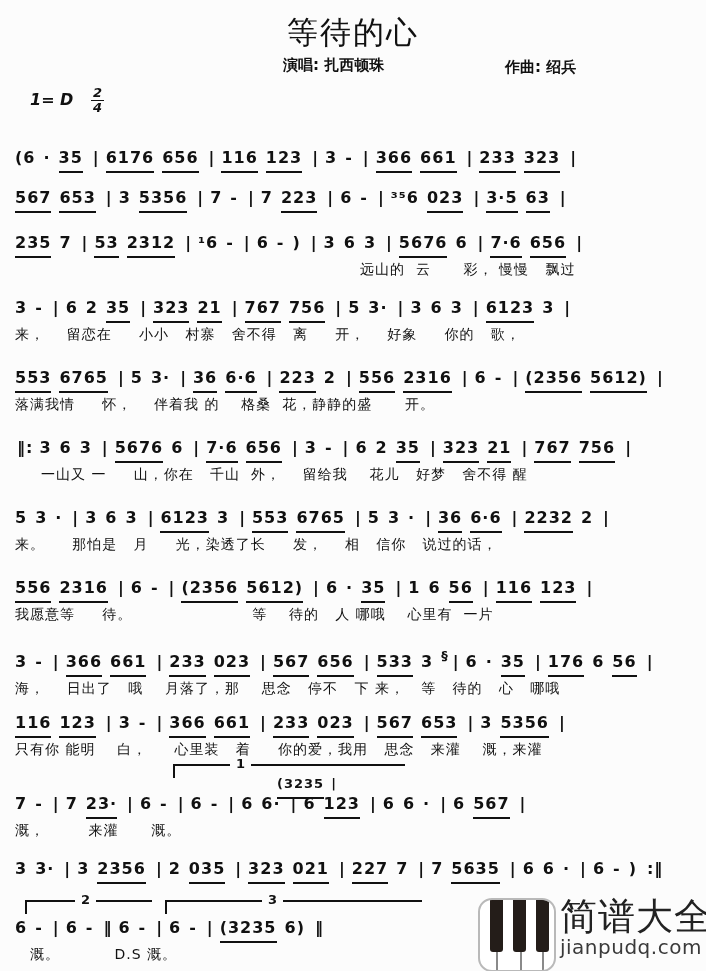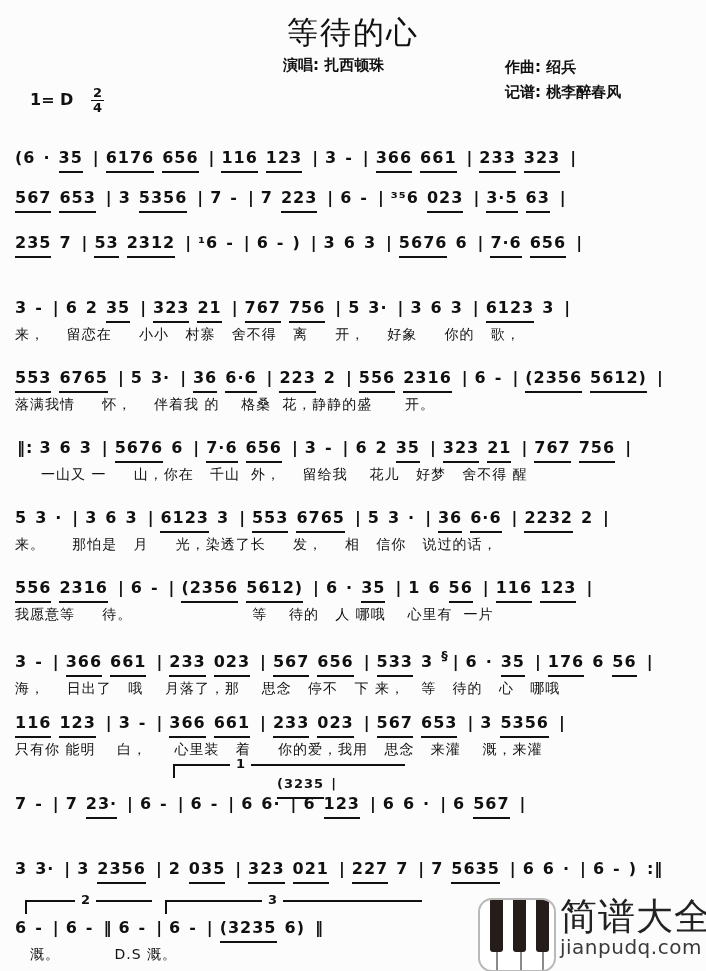--- a/index.html
+++ b/index.html
@@ -5,21 +5,21 @@
   html,body{margin:0;padding:0;background:#eee;}
   .page{position:relative;width:706px;height:971px;background:#fcfcfc;
         font-family:"DejaVu Sans",sans-serif;color:#111;overflow:hidden;margin:0 auto;}
 
   .title{position:absolute;top:12px;left:0;width:100%;text-align:center;
          font-size:31px;font-weight:normal;letter-spacing:2px;
          font-family:"DejaVu Serif","DejaVu Sans",serif;}
   .performer{position:absolute;top:56px;left:283px;font-size:15px;font-weight:bold;}
   .credits{position:absolute;top:55px;left:505px;font-size:15px;font-weight:bold;line-height:25px;}
   .credits div{white-space:nowrap;}
-  .keysig{position:absolute;top:86px;left:30px;font-size:16px;font-weight:bold;}
+  .keysig{position:absolute;top:86px;left:30px;font-size:16px;font-weight:bold;font-style:italic;}
   .ts{display:inline-block;vertical-align:middle;margin-left:12px;text-align:center;
       font-size:13px;font-weight:bold;line-height:1.1;}
   .ts .num{display:block;border-bottom:1.5px solid #111;padding:0 2px;}
   .ts .den{display:block;padding:0 2px;}
 
   .system{position:absolute;left:15px;width:688px;}
   .notes{font-weight:bold;font-size:16px;letter-spacing:1px;white-space:nowrap;line-height:24px;}
   .notes span{display:inline-block;margin-right:8px;}
   .notes .beam{border-bottom:2px solid #111;padding-bottom:1px;}
   .notes .bar{margin-left:2px;margin-right:6px;}
@@ -45,41 +45,41 @@
 </head>
 <body>
 
 <div class="page">
 
   <div class="title">等待的心</div>
   <div class="performer">演唱: 扎西顿珠</div>
 
   <div class="credits">
     <div>作曲: 绍兵</div>
-    <div>记谱: 桃李醉春风</div>
   </div>
 
   <div class="keysig">
     <span>1= D</span>
     <span class="ts">
       <span class="num">2</span>
       <span class="den">4</span>
     </span>
   </div>
 
   <div class="system" style="top:146px">
     <div class="notes"><span class="note">(6</span><span class="note">·</span><span class="beam">35</span><span class="bar">|</span><span class="beam">6176</span><span class="beam">656</span><span class="bar">|</span><span class="beam">116</span><span class="beam">123</span><span class="bar">|</span><span class="note">3</span><span class="note">-</span><span class="bar">|</span><span class="beam">366</span><span class="beam">661</span><span class="bar">|</span><span class="beam">233</span><span class="beam">323</span><span class="bar">|</span></div>
   </div>
 
   <div class="system" style="top:186px">
     <div class="notes"><span class="beam">567</span><span class="beam">653</span><span class="bar">|</span><span class="note">3</span><span class="beam">5356</span><span class="bar">|</span><span class="note">7</span><span class="note">-</span><span class="bar">|</span><span class="note">7</span><span class="beam">223</span><span class="bar">|</span><span class="note">6</span><span class="note">-</span><span class="bar">|</span><span class="note">³⁵6</span><span class="beam">023</span><span class="bar">|</span><span class="beam">3·5</span><span class="beam">63</span><span class="bar">|</span></div>
   </div>
 
   <div class="system" style="top:231px">
     <div class="notes"><span class="beam">235</span><span class="note">7</span><span class="bar">|</span><span class="beam">53</span><span class="beam">2312</span><span class="bar">|</span><span class="note">¹6</span><span class="note">-</span><span class="bar">|</span><span class="note">6</span><span class="note">-</span><span class="note">)</span><span class="bar">|</span><span class="note">3</span><span class="note">6</span><span class="note">3</span><span class="bar">|</span><span class="beam">5676</span><span class="note">6</span><span class="bar">|</span><span class="beam">7·6</span><span class="beam">656</span><span class="bar">|</span></div>
+    <div class="lyrics" style="margin-left:345px">远山的  云      彩， 慢慢   飘过</div>
   </div>
 
   <div class="system" style="top:296px">
     <div class="notes"><span class="note">3</span><span class="note">-</span><span class="bar">|</span><span class="note">6</span><span class="note">2</span><span class="beam">35</span><span class="bar">|</span><span class="beam">323</span><span class="beam">21</span><span class="bar">|</span><span class="beam">767</span><span class="beam">756</span><span class="bar">|</span><span class="note">5</span><span class="note">3·</span><span class="bar">|</span><span class="note">3</span><span class="note">6</span><span class="note">3</span><span class="bar">|</span><span class="beam">6123</span><span class="note">3</span><span class="bar">|</span></div>
     <div class="lyrics">来，    留恋在     小小   村寨   舍不得   离     开，    好象     你的   歌，</div>
   </div>
 
   <div class="system" style="top:366px">
     <div class="notes"><span class="beam">553</span><span class="beam">6765</span><span class="bar">|</span><span class="note">5</span><span class="note">3·</span><span class="bar">|</span><span class="beam">36</span><span class="beam">6·6</span><span class="bar">|</span><span class="beam">223</span><span class="note">2</span><span class="bar">|</span><span class="beam">556</span><span class="beam">2316</span><span class="bar">|</span><span class="note">6</span><span class="note">-</span><span class="bar">|</span><span class="beam">(2356</span><span class="beam">5612)</span><span class="bar">|</span></div>
     <div class="lyrics">落满我情     怀，    伴着我 的    格桑  花，静静的盛      开。</div>
@@ -109,20 +109,21 @@
     <div class="notes"><span class="beam">116</span><span class="beam">123</span><span class="bar">|</span><span class="note">3</span><span class="note">-</span><span class="bar">|</span><span class="beam">366</span><span class="beam">661</span><span class="bar">|</span><span class="beam">233</span><span class="beam">023</span><span class="bar">|</span><span class="beam">567</span><span class="beam">653</span><span class="bar">|</span><span class="note">3</span><span class="beam">5356</span><span class="bar">|</span></div>
     <div class="lyrics">只有你 能明    白，     心里装   着     你的爱，我用   思念   来灌    溉，来灌</div>
   </div>
 
   <div class="system" style="top:792px">
     <div class="volta" style="left:158px;top:-28px;width:230px">
       <span class="vl" style="left:55px">1</span>
     </div>
     <div class="ossia notes" style="left:262px;top:-20px"><span class="beam">(3235</span><span class="bar">|</span></div>
     <div class="notes"><span class="note">7</span><span class="note">-</span><span class="bar">|</span><span class="note">7</span><span class="beam">23·</span><span class="bar">|</span><span class="note">6</span><span class="note">-</span><span class="bar">|</span><span class="note">6</span><span class="note">-</span><span class="bar">|</span><span class="note">6</span><span class="note">6·</span><span class="bar">|</span><span class="note">6</span><span class="beam">123</span><span class="bar">|</span><span class="note">6</span><span class="note">6</span><span class="note">·</span><span class="bar">|</span><span class="note">6</span><span class="beam">567</span><span class="bar">|</span></div>
+    <div class="lyrics">溉，        来灌      溉。</div>
   </div>
 
   <div class="system" style="top:857px">
     <div class="notes"><span class="note">3</span><span class="note">3·</span><span class="bar">|</span><span class="note">3</span><span class="beam">2356</span><span class="bar">|</span><span class="note">2</span><span class="beam">035</span><span class="bar">|</span><span class="beam">323</span><span class="beam">021</span><span class="bar">|</span><span class="beam">227</span><span class="note">7</span><span class="bar">|</span><span class="note">7</span><span class="beam">5635</span><span class="bar">|</span><span class="note">6</span><span class="note">6</span><span class="note">·</span><span class="bar">|</span><span class="note">6</span><span class="note">-</span><span class="note">)</span><span class="bar">:‖</span></div>
   </div>
 
   <div class="system" style="top:916px">
     <div class="volta" style="left:10px;top:-16px;width:125px">
       <span class="vl" style="left:48px">2</span>
     </div>

